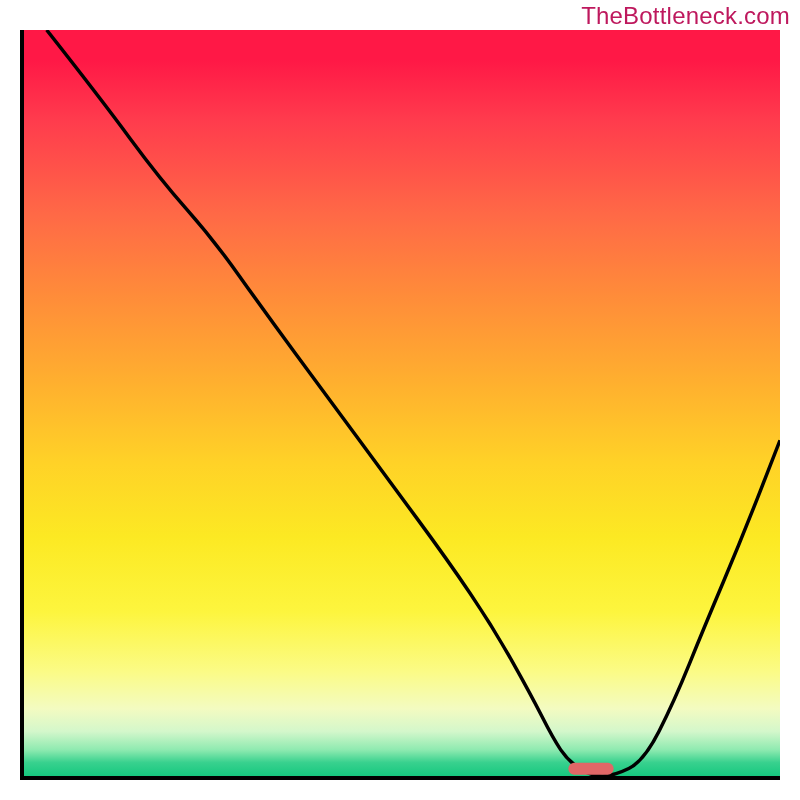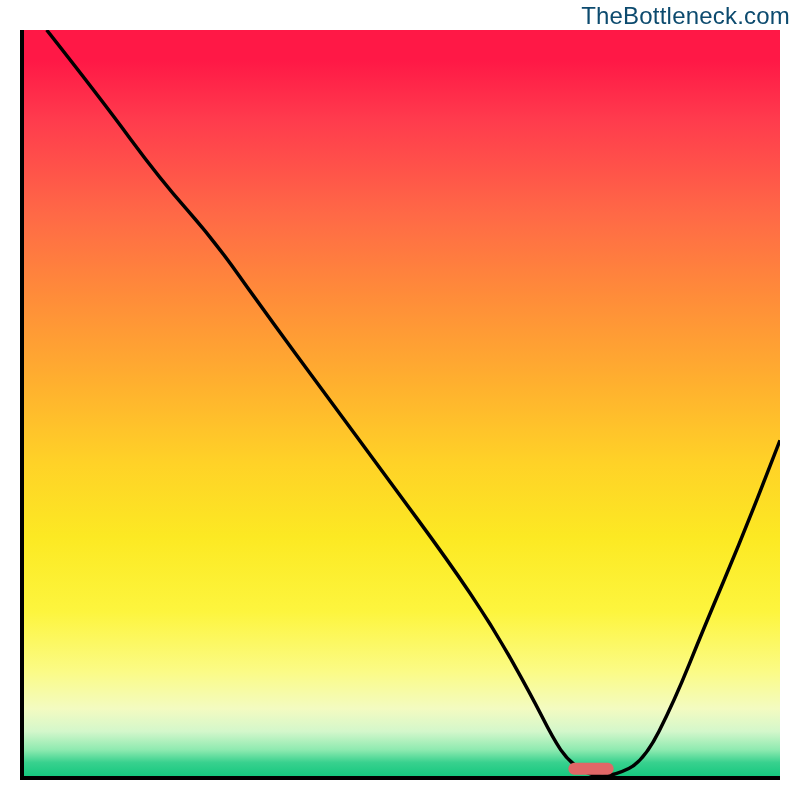--- a/index.html
+++ b/index.html
@@ -13,21 +13,21 @@
   .container {
     position: relative;
     width: 800px;
     height: 800px;
   }
   .watermark {
     position: absolute;
     top: 2px;
     right: 10px;
     font-size: 24px;
-    color: #0c4a6e;
+    color: #be185d;
     font-weight: normal;
     letter-spacing: 0.2px;
   }
   .plot-area {
     position: absolute;
     left: 20px;
     top: 30px;
     width: 760px;
     height: 750px;
     box-sizing: border-box;

